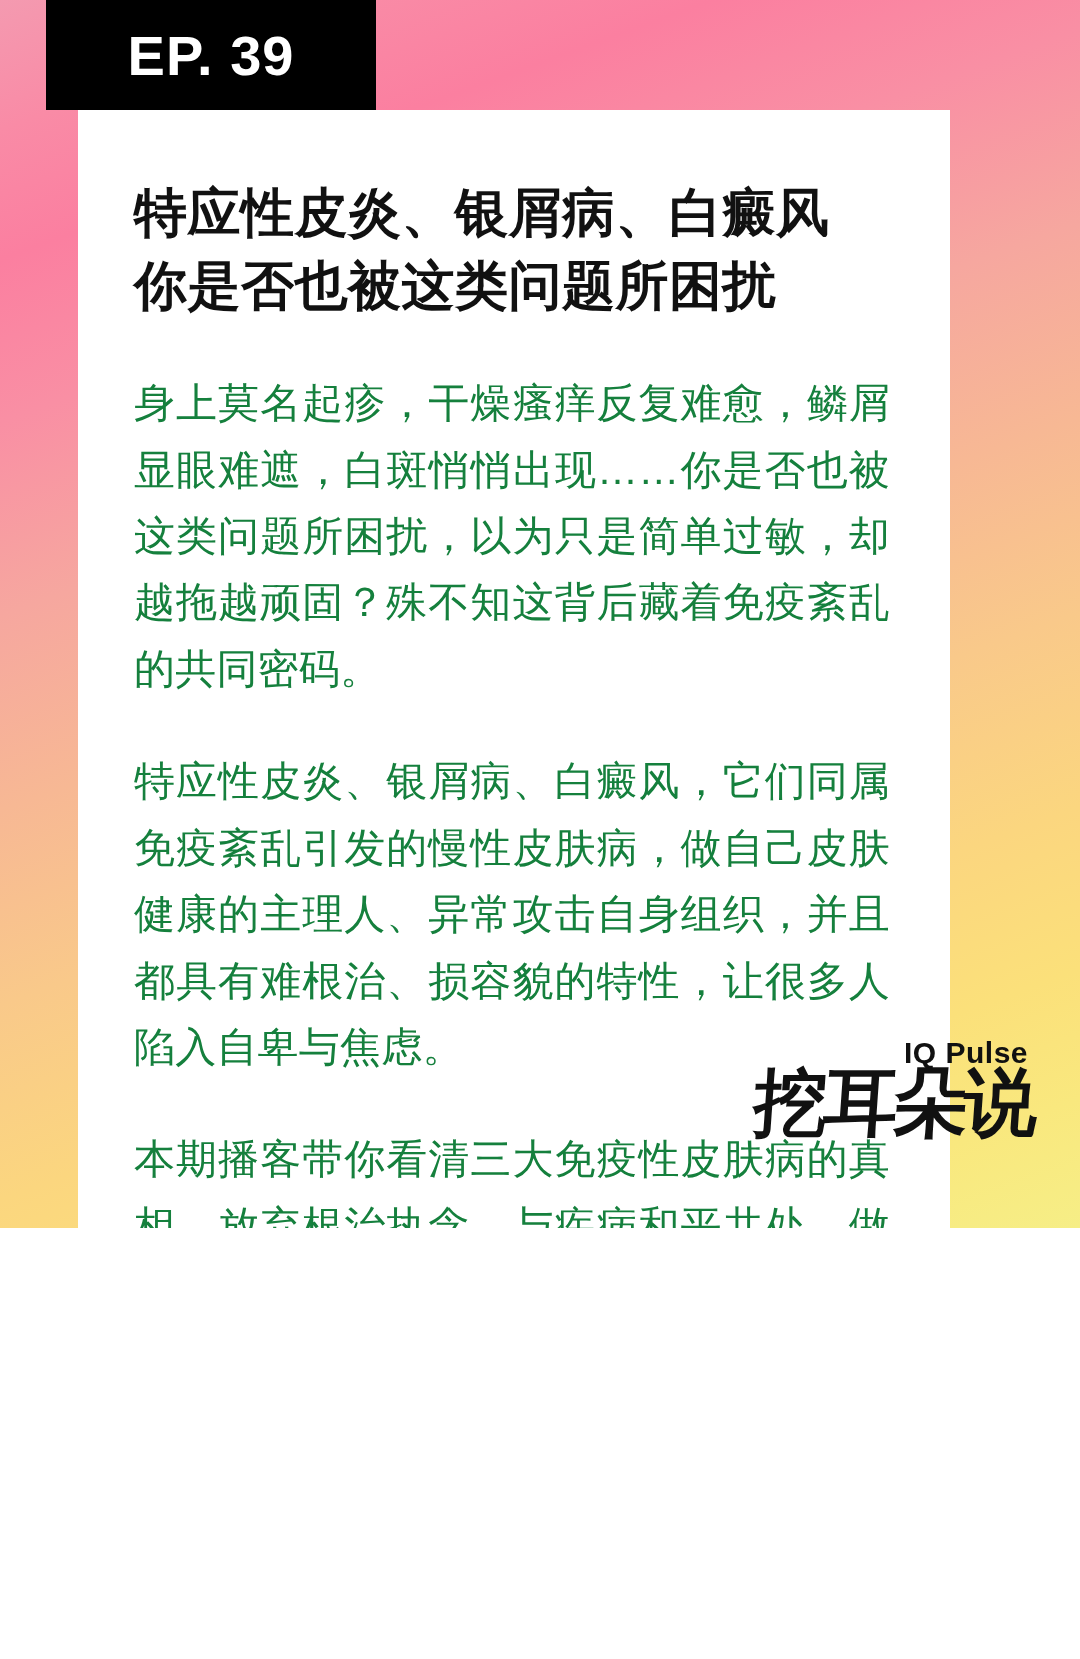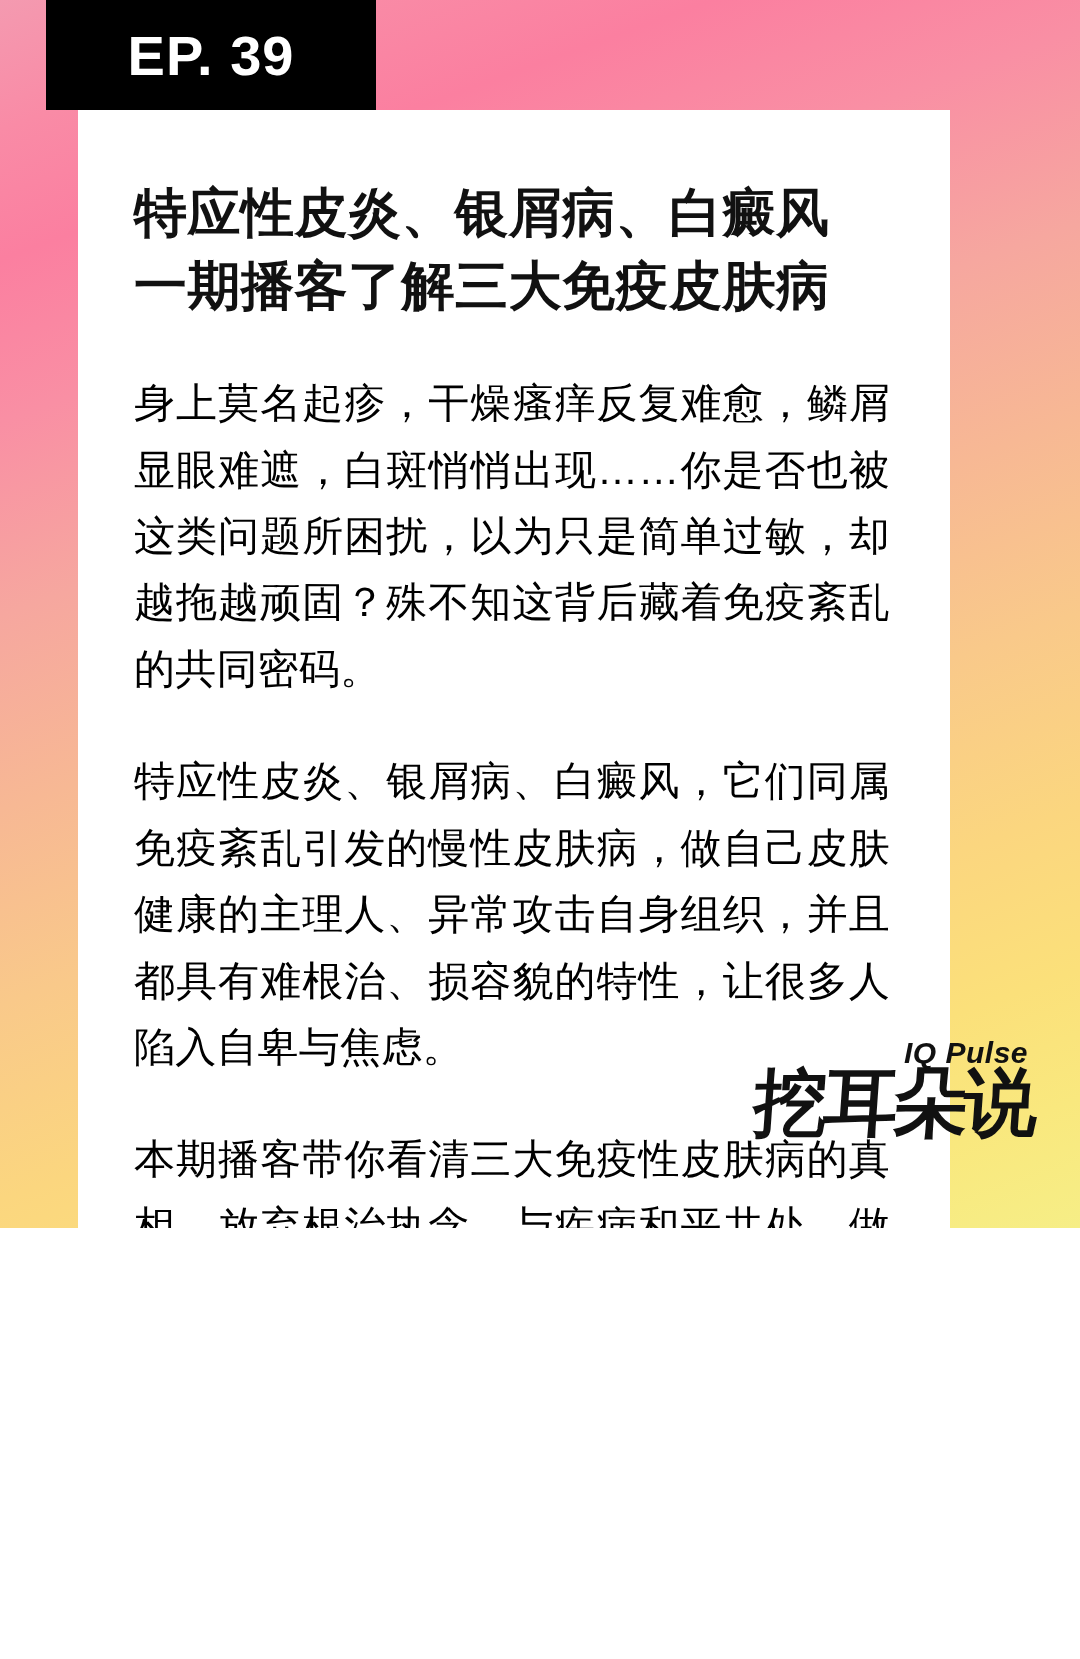--- a/index.html
+++ b/index.html
@@ -74,21 +74,21 @@
     margin: 0 0 48px 0;
   }
   .title-line {
     display: block;
     white-space: nowrap;
   }
 
   .body-para {
     font-size: 41px;
     line-height: 1.62;
-    color: #000000;
+    color: #15803d;
     margin: 0 4px 46px 0;
     letter-spacing: 0.2px;
     text-align: justify;
   }
   .body-para:last-child {
     margin-bottom: 0;
   }
 
   
   .logo {
@@ -99,21 +99,20 @@
     height: 150px;
     z-index: 4;
   }
   .logo-en {
     position: absolute;
     right: 6px;
     top: 4px;
     font-size: 30px;
     font-weight: bold;
     color: #111111;
-    font-style: italic;
     letter-spacing: 0.5px;
   }
   .logo-cn {
     position: absolute;
     right: 0px;
     top: 34px;
     font-size: 74px;
     font-weight: bold;
     color: #111111;
     letter-spacing: -4px;
@@ -126,21 +125,21 @@
 <body>
 
 <div class="poster">
 
   <div class="ep-badge">EP. 39</div>
 
   <div class="card">
 
     <h1 class="title">
       <span class="title-line">特应性皮炎、银屑病、白癜风</span>
-      <span class="title-line">一期播客了解三大免疫皮肤病</span>
+      <span class="title-line">你是否也被这类问题所困扰</span>
     </h1>
 
     <p class="body-para">身上莫名起疹，干燥瘙痒反复难愈，鳞屑显眼难遮，白斑悄悄出现……你是否也被这类问题所困扰，以为只是简单过敏，却越拖越顽固？殊不知这背后藏着免疫紊乱的共同密码。</p>
     <p class="body-para">特应性皮炎、银屑病、白癜风，它们同属免疫紊乱引发的慢性皮肤病，做自己皮肤健康的主理人、异常攻击自身组织，并且都具有难根治、损容貌的特性，让很多人陷入自卑与焦虑。</p>
     <p class="body-para">本期播客带你看清三大免疫性皮肤病的真相，放弃根治执念，与疾病和平共处，做自己皮肤健康的主理人。</p>
 
   </div>
 
   <div class="logo">
     <span class="logo-en">IQ Pulse</span>

